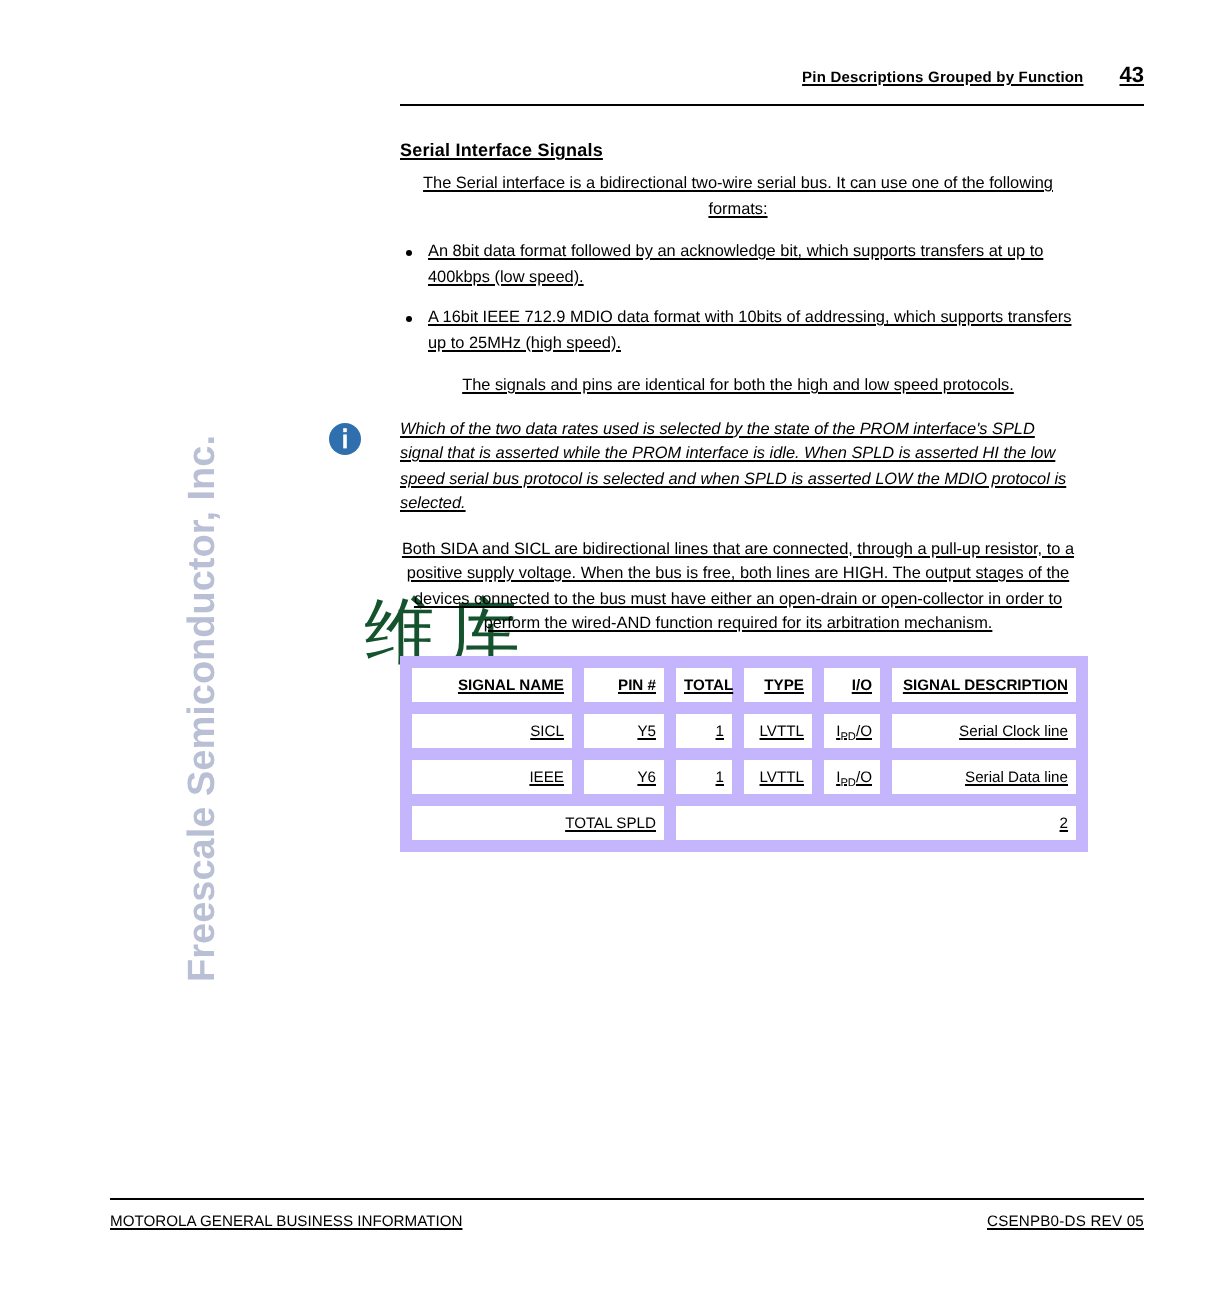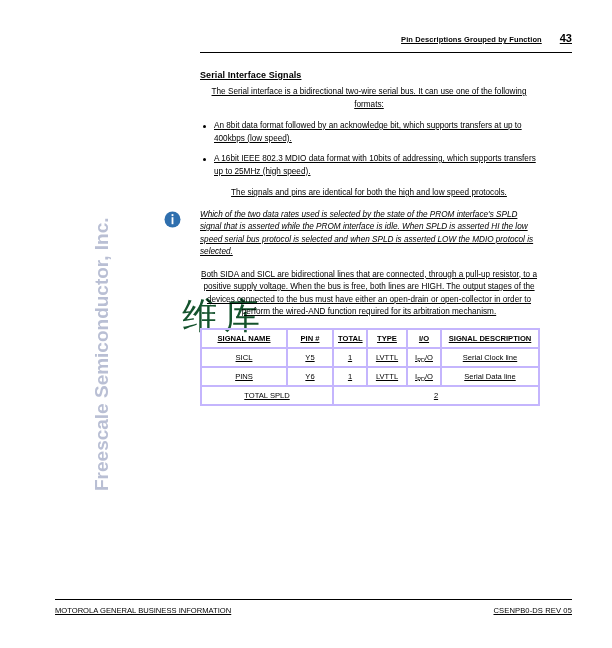--- a/index.html
+++ b/index.html
@@ -138,24 +138,24 @@
   }
 
   
   table.sig-table {
     border-collapse: collapse;
     width: 338px;
     table-layout: fixed;
   }
   table.sig-table th,
   table.sig-table td {
-    border: 2px solid #c4b5fd;
+    border: 6px solid #c4b5fd;
     padding: 2px 4px;
     font-size: 7.6px;
-    text-align: center;
+    text-align: right;
     vertical-align: middle;
     height: 13px;
   }
   table.sig-table th {
     font-weight: bold;
   }
   .col-name  { width: 86px; }
   .col-pin   { width: 46px; }
   .col-total { width: 34px; }
   .col-type  { width: 40px; }
@@ -221,21 +221,21 @@
 <div class="header-rule"></div>
 
 <div class="content">
 
   <h2 class="section-title">Serial Interface Signals</h2>
 
   <p class="body-text">The Serial interface is a bidirectional two-wire serial bus. It can use one of the following formats:</p>
 
   <ul class="bullets">
     <li>An 8bit data format followed by an acknowledge bit, which supports transfers at up to 400kbps (low speed).</li>
-    <li>A 16bit IEEE 802.3 MDIO data format with 10bits of addressing, which supports transfers up to 25MHz (high speed).</li>
+    <li>A 16bit IEEE 712.9 MDIO data format with 10bits of addressing, which supports transfers up to 25MHz (high speed).</li>
   </ul>
 
   <p class="body-text">The signals and pins are identical for both the high and low speed protocols.</p>
 
   <div class="note-block">
     <span class="note-icon">
       <svg width="17" height="17" viewBox="0 0 17 17" xmlns="http://www.w3.org/2000/svg">
         <circle cx="8.5" cy="8.5" r="8" fill="#2f6fae"></circle>
         <rect x="7.6" y="3.1" width="1.8" height="2" fill="#ffffff"></rect>
         <rect x="7.6" y="6.2" width="1.8" height="7" fill="#ffffff"></rect>
@@ -270,21 +270,21 @@
     <tbody>
       <tr>
         <td>SICL</td>
         <td>Y5</td>
         <td>1</td>
         <td>LVTTL</td>
         <td class="io-cell"><span>I</span><sub>PD</sub><span>/O</span></td>
         <td>Serial Clock line</td>
       </tr>
       <tr>
-        <td>PINS</td>
+        <td>IEEE</td>
         <td>Y6</td>
         <td>1</td>
         <td>LVTTL</td>
         <td class="io-cell"><span>I</span><sub>PD</sub><span>/O</span></td>
         <td>Serial Data line</td>
       </tr>
       <tr>
         <td colspan="2">TOTAL SPLD</td>
         <td colspan="4">2</td>
       </tr>

